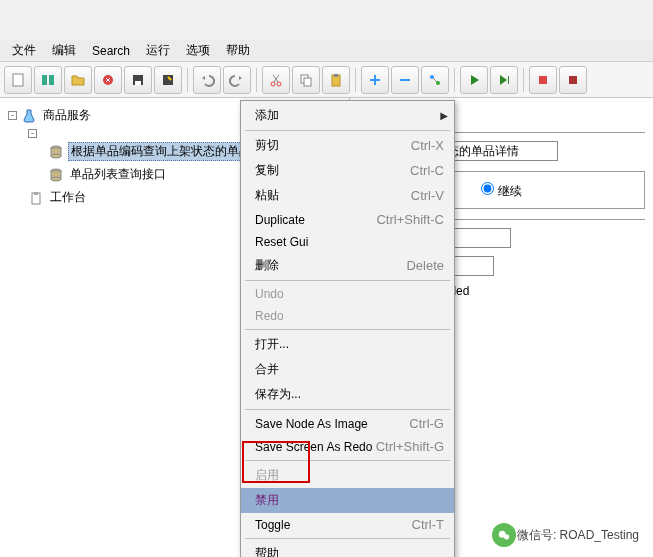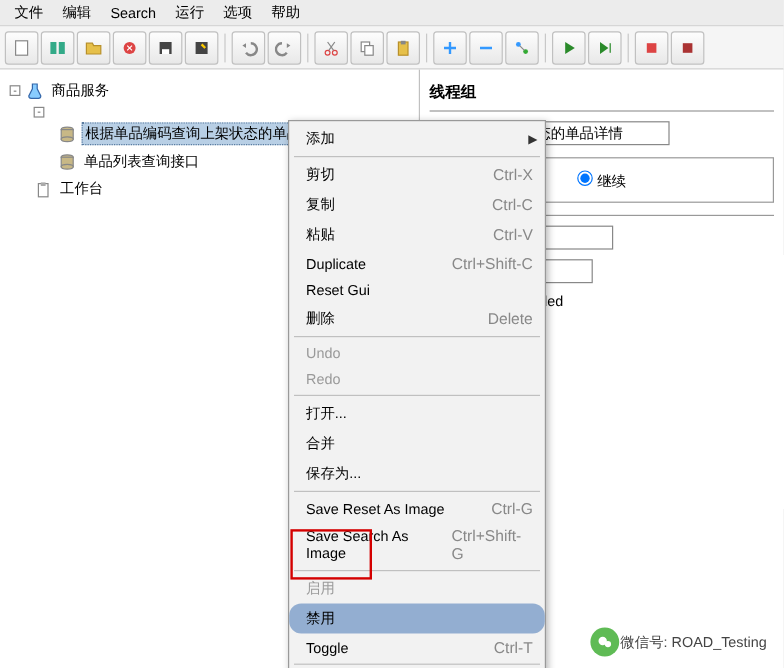--- a/index.html
+++ b/index.html
@@ -1,18 +1,18 @@
 <!DOCTYPE html>
 <html><head>
 <meta charset="utf-8">
 <style>
 * { margin: 0; padding: 0; box-sizing: border-box; font-family: "Microsoft YaHei", Arial, sans-serif; font-size: 12px; }
 body { background: #f0f0f0; width: 653px; height: 557px; overflow: hidden; position: relative; }
 
-.menubar { background: #ececec; height: 22px; display: flex; align-items: center; border-bottom: 1px solid #d0d0d0; padding: 0 4px; }
+.menubar { background: #ececec; height: 22px; display: flex; align-items: center; border-bottom: 1px solid #d0d0d0; padding: 0 4px; margin-top: 40px; }
 .menubar-item { padding: 3px 8px; cursor: default; color: #000; }
 
 .toolbar { background: #f5f5f5; height: 36px; display: flex; align-items: center; border-bottom: 1px solid #c8c8c8; padding: 0 4px; gap: 2px; }
 .tb-btn { width: 28px; height: 28px; border: 1px solid #c0c0c0; background: linear-gradient(#fdfdfd,#e8e8e8); border-radius: 3px; display: flex; align-items: center; justify-content: center; cursor: default; }
 .tb-sep { width: 1px; height: 24px; background: #c8c8c8; margin: 0 3px; }
 .tb-btn svg { width: 16px; height: 16px; }
 
 .workspace { display: flex; height: calc(100% - 58px); }
 .tree-panel { width: 350px; background: #fff; border-right: 1px solid #c0c0c0; padding: 6px 4px; overflow: hidden; }
 .tree-node { display: flex; align-items: center; padding: 2px 0; gap: 4px; white-space: nowrap; }
@@ -28,21 +28,21 @@
 .panel-title { font-size: 13px; font-weight: bold; margin-bottom: 6px; }
 .panel-hr { border: none; border-top: 1px solid #999; margin: 6px 0; }
 .form-row { display: flex; align-items: center; margin: 8px 0; gap: 4px; }
 .form-row input[type="text"] { border: 1px solid #888; padding: 2px 4px; font-size: 12px; }
 .group-box { border: 1px solid #999; padding: 10px 8px 8px; margin: 10px 0; position: relative; }
 .group-title { position: absolute; top: -8px; left: 8px; background: #fff; padding: 0 4px; font-size: 12px; }
 .radio-row { display: flex; justify-content: center; }
 
 .context-menu { position: absolute; left: 240px; top: 100px; width: 215px; background: #f2f2f2; border: 1px solid #999; box-shadow: 2px 2px 6px rgba(0,0,0,0.3); padding: 2px 0; z-index: 100; }
 .ctx-item { display: flex; justify-content: space-between; align-items: center; padding: 4px 10px 4px 14px; color: #000; cursor: default; position: relative; }
-.ctx-item.hover { background: #93aed1; color: #000000; border-radius: 10px; }
+.ctx-item.hover { background: #93aed1; color: #701a75; }
 .ctx-item.disabled { color: #9a9a9a; }
 .ctx-sep { border-top: 1px solid #c0c0c0; margin: 2px 4px; }
 .ctx-shortcut { color: #888; font-size: 13px; }
 .ctx-arrow { position: absolute; right: 6px; color: #333; font-size: 10px; }
 .highlight-box { position: absolute; left: 242px; top: 441px; width: 68px; height: 42px; border: 2px solid #d40000; z-index: 101; pointer-events: none; }
 
 .footer { position: absolute; right: 14px; bottom: 10px; display: flex; align-items: center; gap: 1px; color: #444; }
 .footer .wx-icon { width: 24px; height: 24px; border-radius: 50%; background: #5fbb55; display: flex; align-items: center; justify-content: center; }
 </style>
 </head>
@@ -273,25 +273,25 @@
       <span>打开...</span>
     </div>
   <div class="ctx-item">
       <span>合并</span>
     </div>
   <div class="ctx-item">
       <span>保存为...</span>
     </div>
   <div class="ctx-sep"></div>
   <div class="ctx-item">
-      <span>Save Reset As Image</span>
+      <span>Save Node As Image</span>
       <span class="ctx-shortcut">Ctrl-G</span>
     </div>
   <div class="ctx-item">
-      <span>Save Search As Image</span>
+      <span>Save Screen As Redo</span>
       <span class="ctx-shortcut">Ctrl+Shift-G</span>
     </div>
   <div class="ctx-sep"></div>
   <div class="ctx-item disabled">
       <span>启用</span>
     </div>
   <div class="ctx-item hover">
       <span>禁用</span>
     </div>
   <div class="ctx-item">

